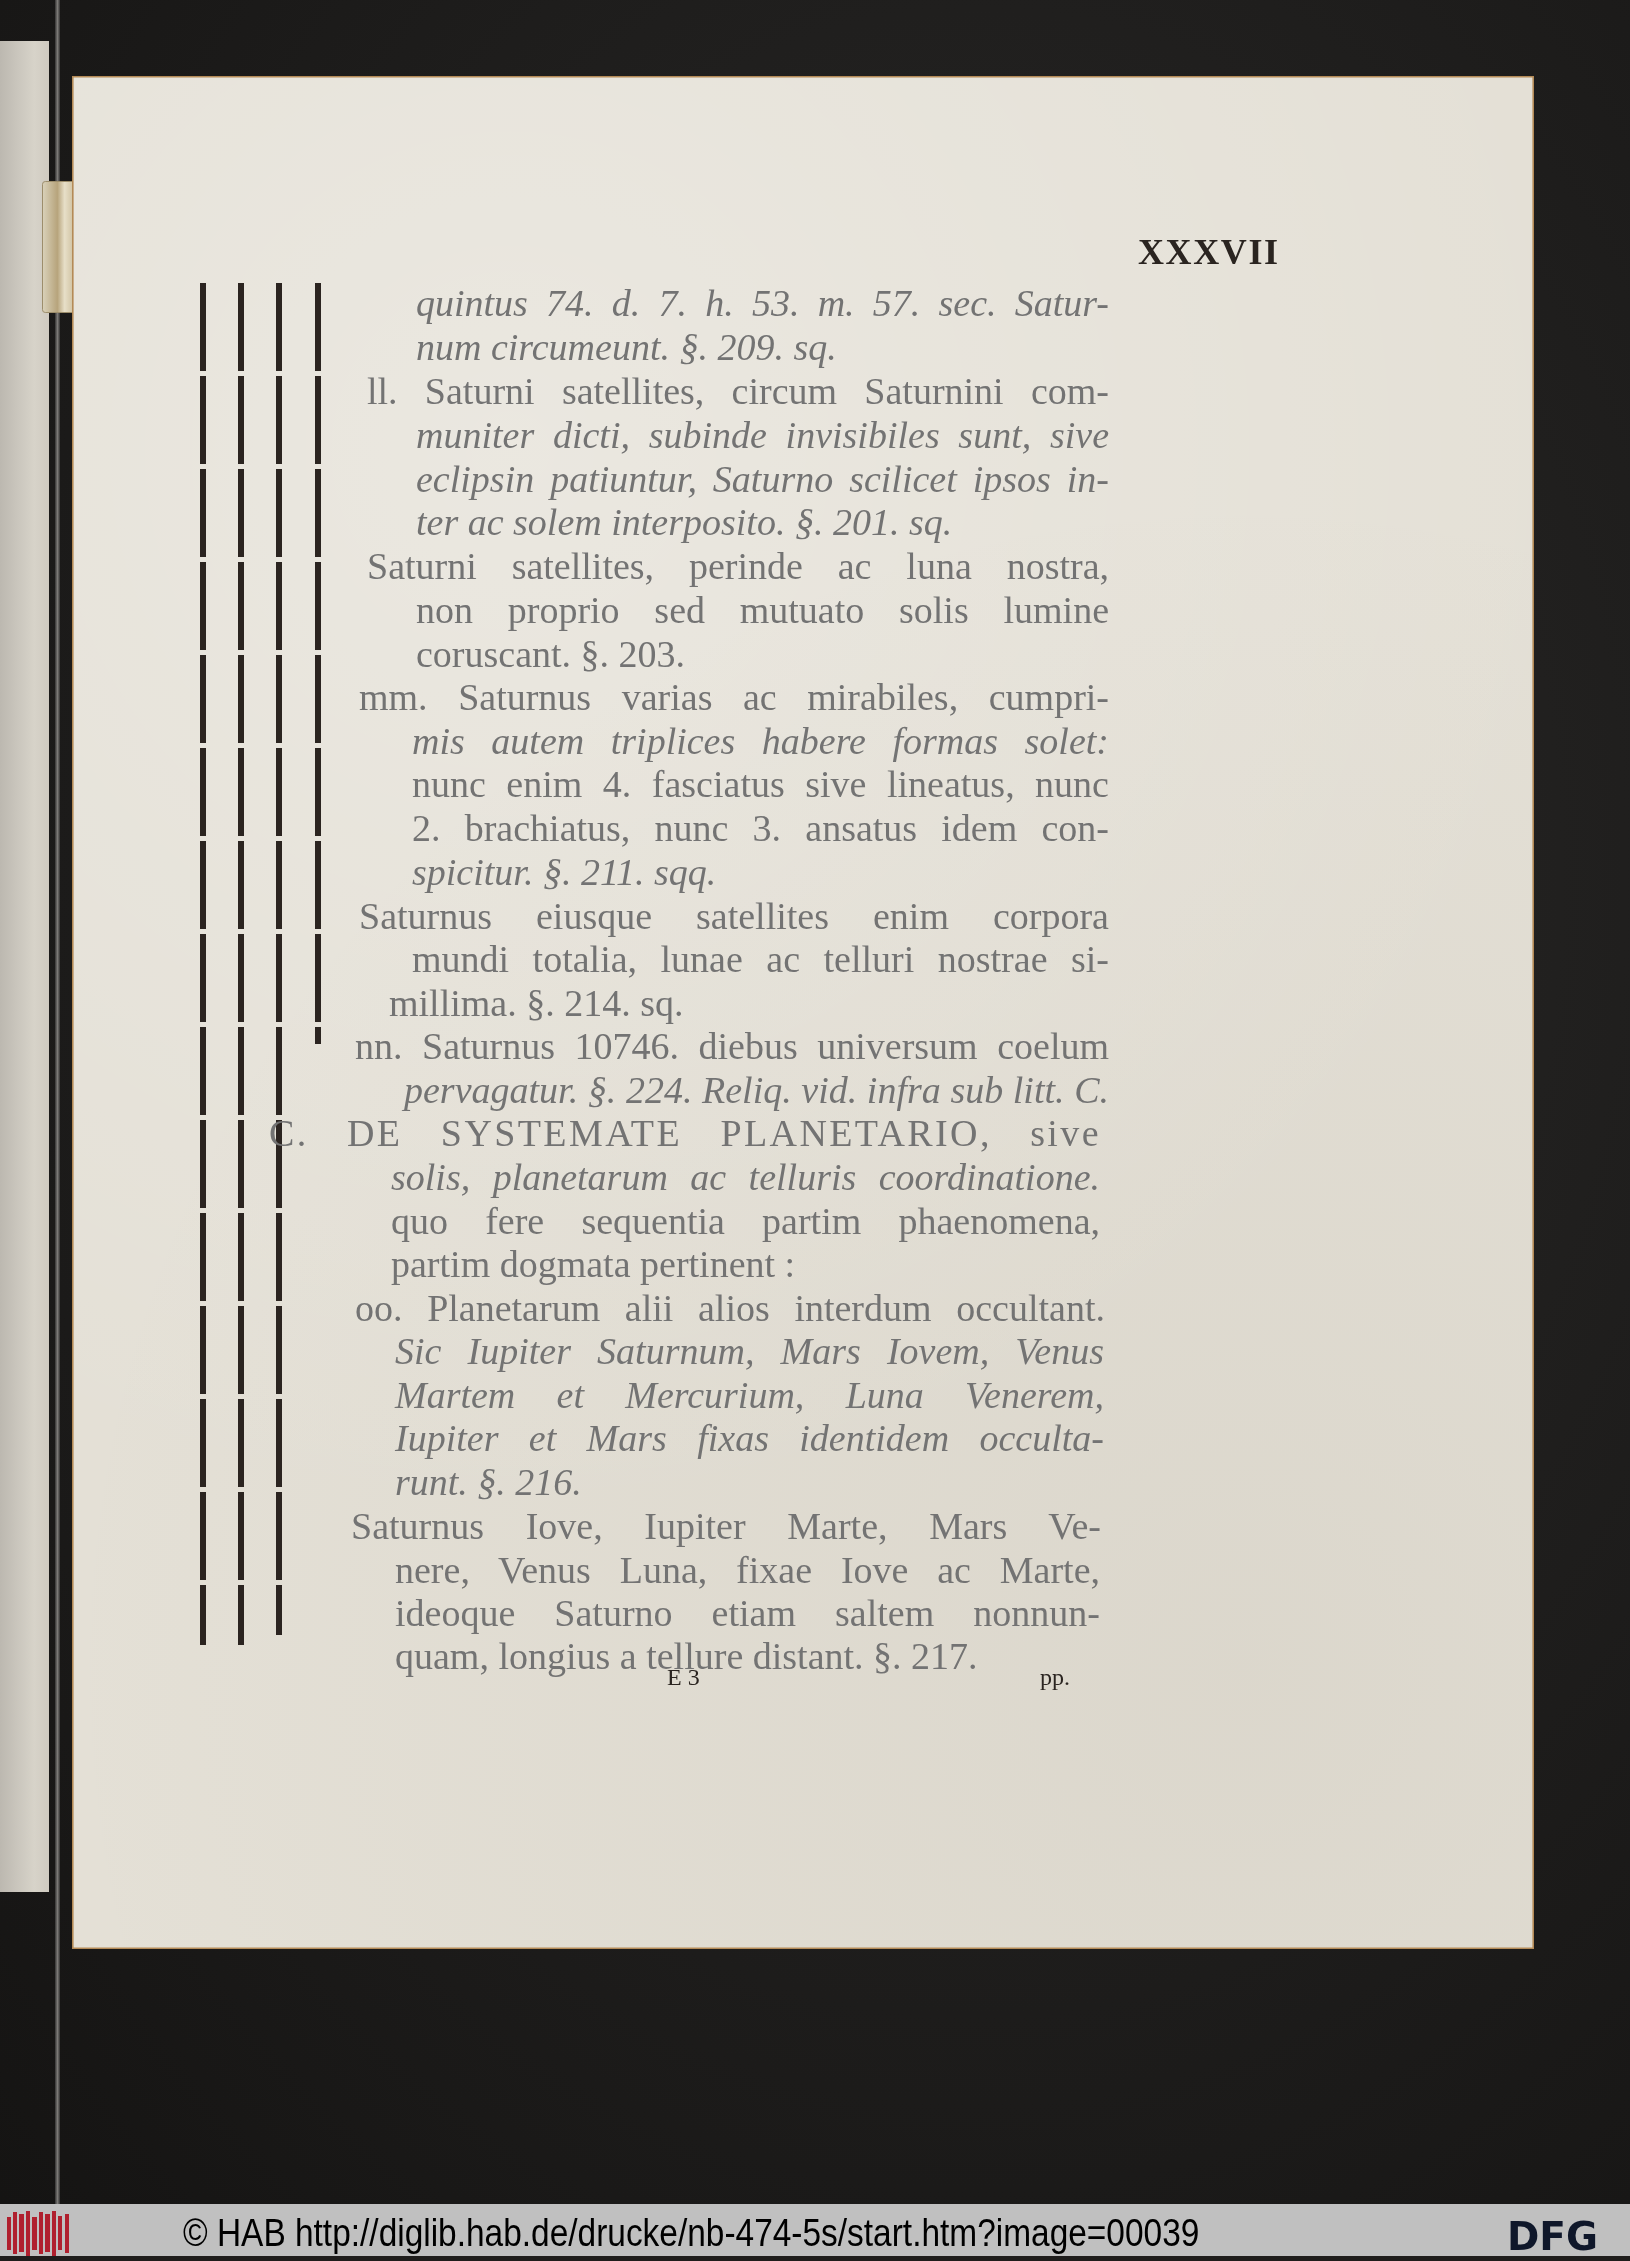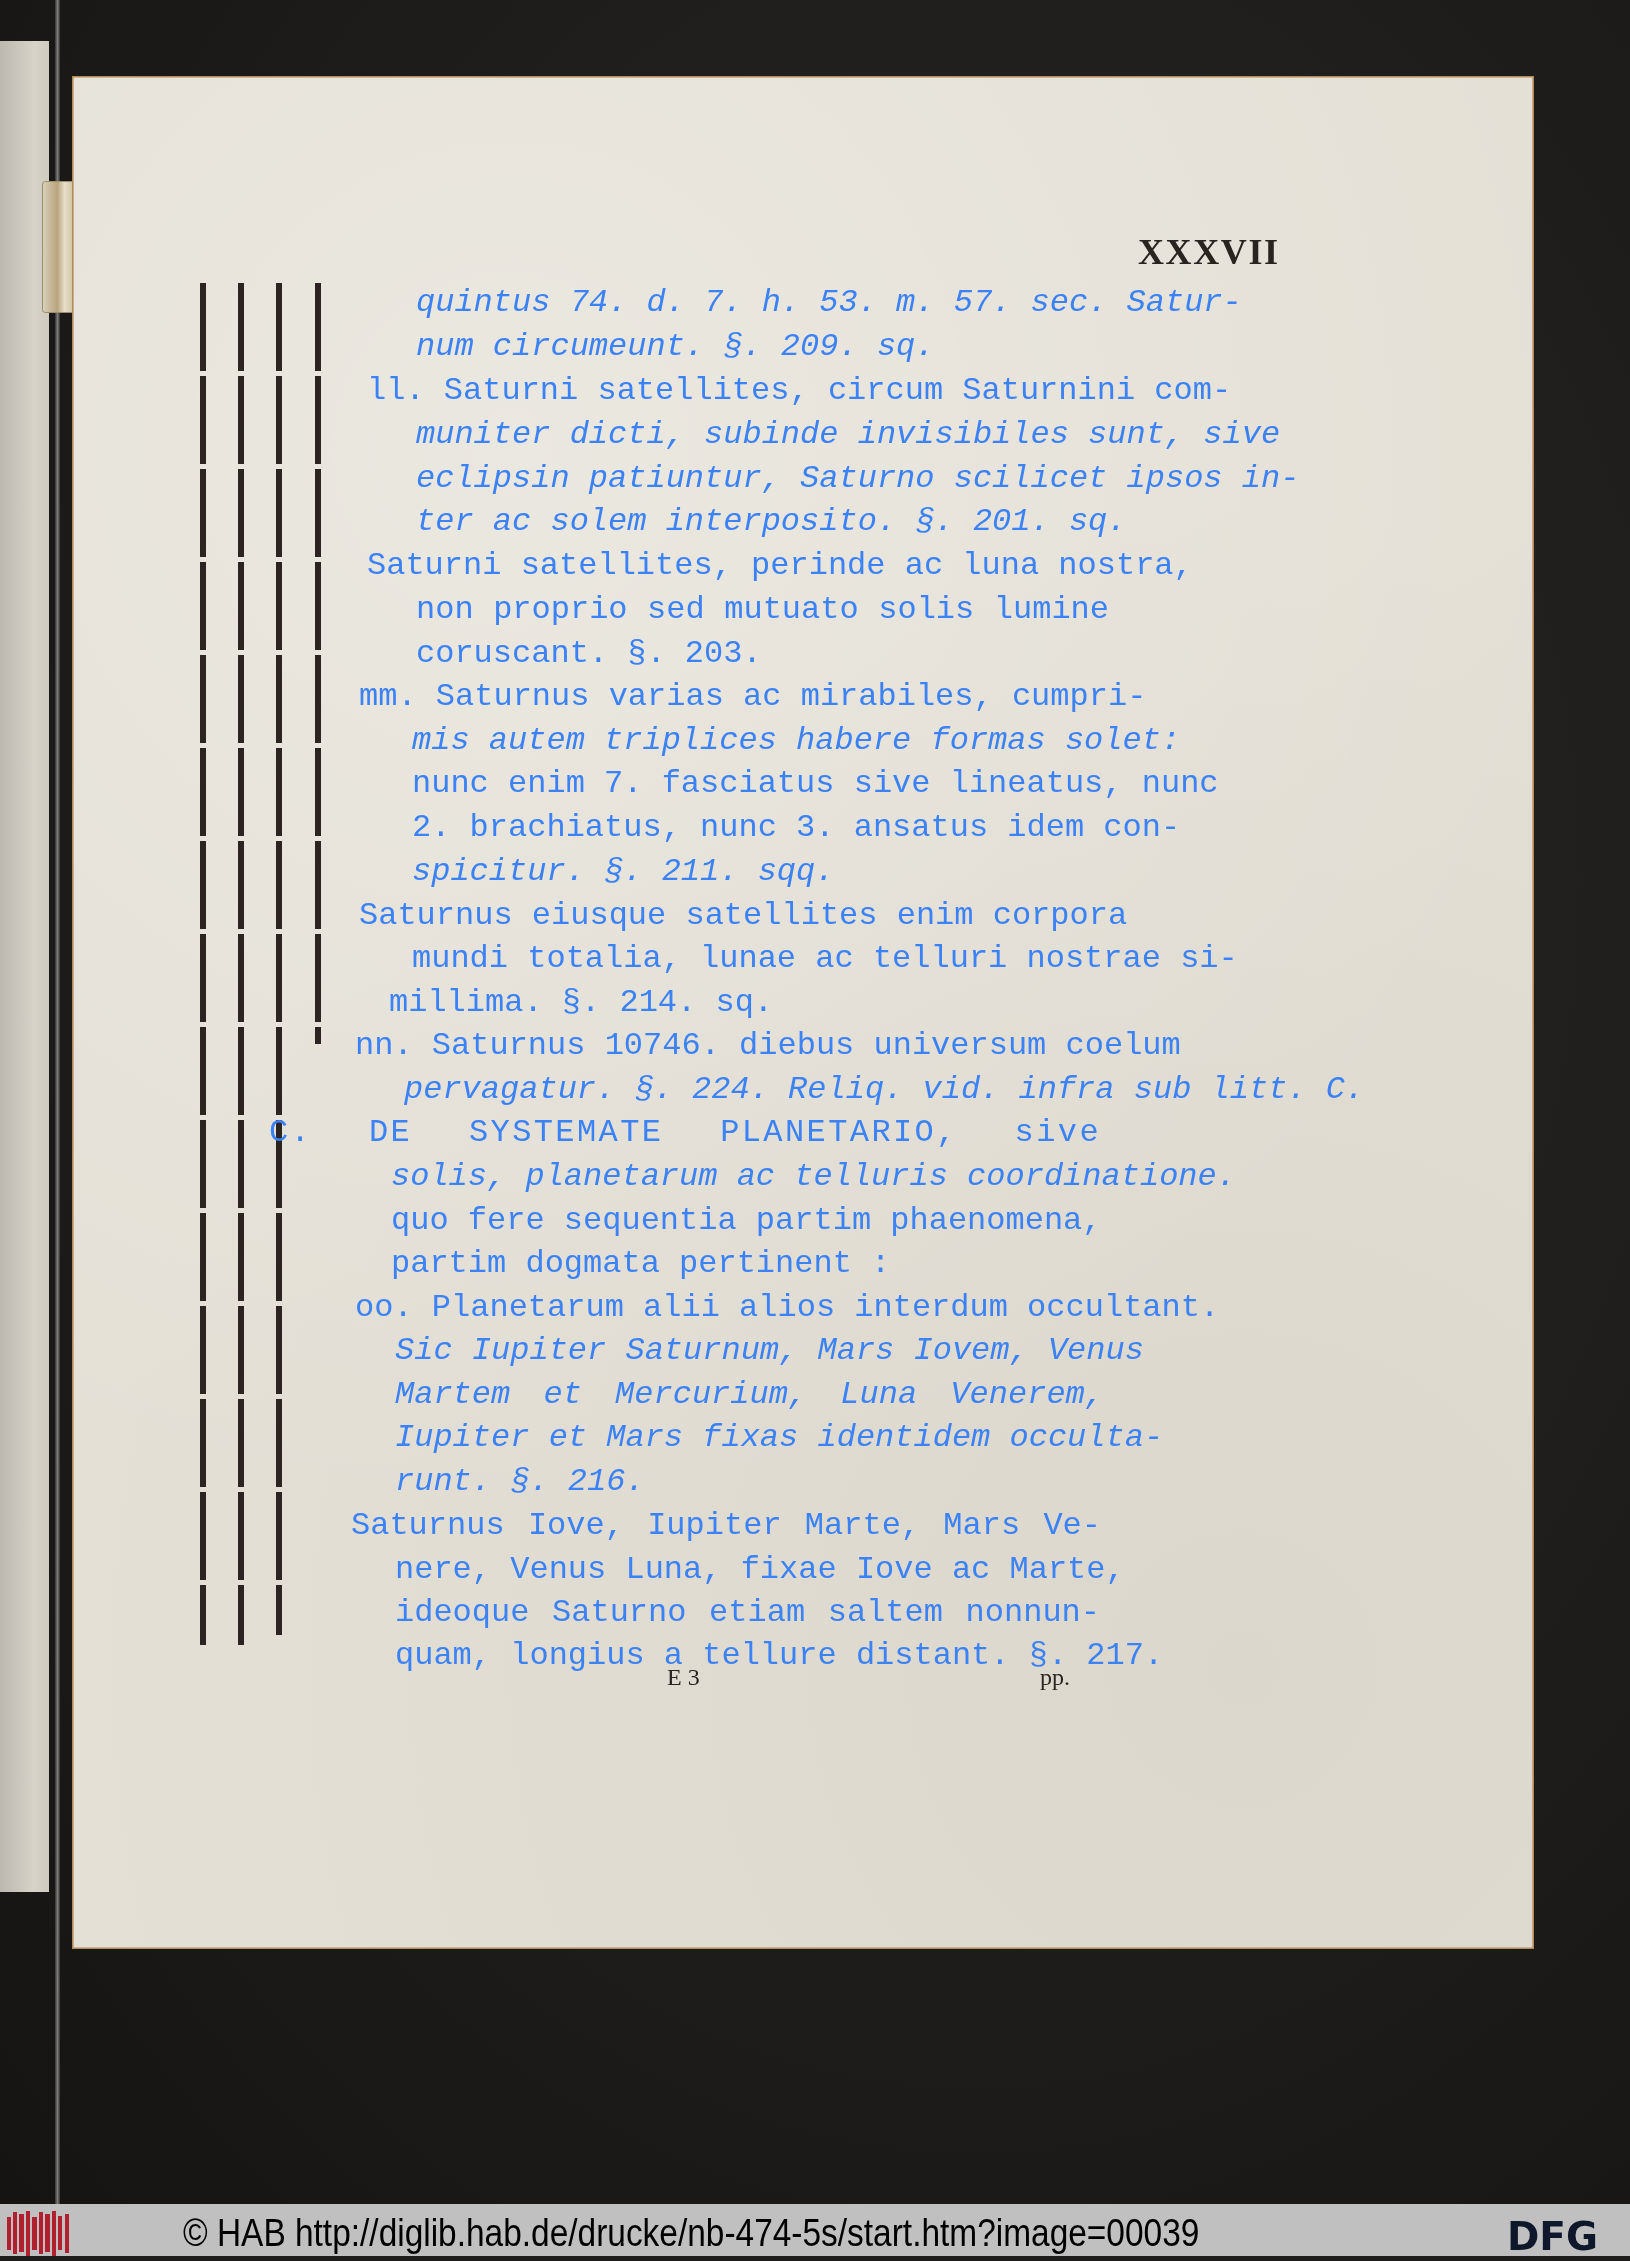--- a/index.html
+++ b/index.html
@@ -38,21 +38,21 @@
     position: absolute; left: 1138px; top: 231px;
     font-family: "Liberation Serif", serif; font-size: 36px; font-weight: bold;
     color: #2a2420; letter-spacing: 1.6px;
   }
   .rule {
     position: absolute; width: 5.7px; background: repeating-linear-gradient(
       180deg, #2b2420 0px, #2b2420 88px, transparent 88px, transparent 93px);
   }
   .line {
     position: absolute; white-space: nowrap;
-    font-family: Liberation Mono, monospace; font-size: 32px; color: #3b82f6;
+    font-family: Liberation Serif, serif; font-size: 38px; color: #737373;
     line-height: 44px;
   }
   .it { font-style: italic; }
   .heading { letter-spacing: 2.4px; }
   .signature {
     position: absolute; font-family: "Liberation Serif", serif; font-size: 24px; color: #2a2420;
   }
   .footer {
     position: absolute; left: 0; top: 2204px; width: 1631px; height: 52px;
     background: #c0c0c0;
@@ -95,21 +95,21 @@
     <div class="line it" style="left: 416px; top: 325px; width: 391px; text-align: justify; text-align-last: left;">num circumeunt. §. 209. sq.</div>
     <div class="line" style="left: 367px; top: 369px; width: 742px; text-align: justify; text-align-last: justify;">ll. Saturni satellites, circum Saturnini com-</div>
     <div class="line it" style="left: 416px; top: 413px; width: 693px; text-align: justify; text-align-last: justify;">muniter dicti, subinde invisibiles sunt, sive</div>
     <div class="line it" style="left: 416px; top: 457px; width: 693px; text-align: justify; text-align-last: justify;">eclipsin patiuntur, Saturno scilicet ipsos in-</div>
     <div class="line it" style="left: 416px; top: 500px; width: 555px; text-align: justify; text-align-last: left;">ter ac solem interposito. §. 201. sq.</div>
     <div class="line" style="left: 367px; top: 544px; width: 742px; text-align: justify; text-align-last: justify;">Saturni satellites, perinde ac luna nostra,</div>
     <div class="line" style="left: 416px; top: 588px; width: 693px; text-align: justify; text-align-last: justify;">non proprio sed mutuato solis lumine</div>
     <div class="line" style="left: 416px; top: 632px; width: 334px; text-align: justify; text-align-last: left;">coruscant. §. 203.</div>
     <div class="line" style="left: 359px; top: 675px; width: 750px; text-align: justify; text-align-last: justify;">mm. Saturnus varias ac mirabiles, cumpri-</div>
     <div class="line it" style="left: 412px; top: 719px; width: 697px; text-align: justify; text-align-last: justify;">mis autem triplices habere formas solet:</div>
-    <div class="line" style="left: 412px; top: 762px; width: 697px; text-align: justify; text-align-last: justify;">nunc enim 7. fasciatus sive lineatus, nunc</div>
+    <div class="line" style="left: 412px; top: 762px; width: 697px; text-align: justify; text-align-last: justify;">nunc enim 4. fasciatus sive lineatus, nunc</div>
     <div class="line" style="left: 412px; top: 806px; width: 697px; text-align: justify; text-align-last: justify;">2. brachiatus, nunc 3. ansatus idem con-</div>
     <div class="line it" style="left: 412px; top: 850px; width: 371px; text-align: justify; text-align-last: left;">spicitur. §. 211. sqq.</div>
     <div class="line" style="left: 359px; top: 894px; width: 750px; text-align: justify; text-align-last: justify;">Saturnus eiusque satellites enim corpora</div>
     <div class="line" style="left: 412px; top: 937px; width: 697px; text-align: justify; text-align-last: justify;">mundi totalia, lunae ac telluri nostrae si-</div>
     <div class="line" style="left: 389px; top: 981px; width: 310px; text-align: justify; text-align-last: left;">millima. §. 214. sq.</div>
     <div class="line" style="left: 355px; top: 1024px; width: 754px; text-align: justify; text-align-last: justify;">nn. Saturnus 10746. diebus universum coelum</div>
     <div class="line it" style="left: 404px; top: 1068px; width: 705px; text-align: justify; text-align-last: justify;">pervagatur. §. 224. Reliq. vid. infra sub litt. C.</div>
     <div class="line heading" style="left: 269px; top: 1111px; width: 832px; text-align: justify; text-align-last: justify;">C. DE SYSTEMATE PLANETARIO, sive</div>
     <div class="line it" style="left: 391px; top: 1155px; width: 709px; text-align: justify; text-align-last: justify;">solis, planetarum ac telluris coordinatione.</div>
     <div class="line" style="left: 391px; top: 1199px; width: 709px; text-align: justify; text-align-last: justify;">quo fere sequentia partim phaenomena,</div>

